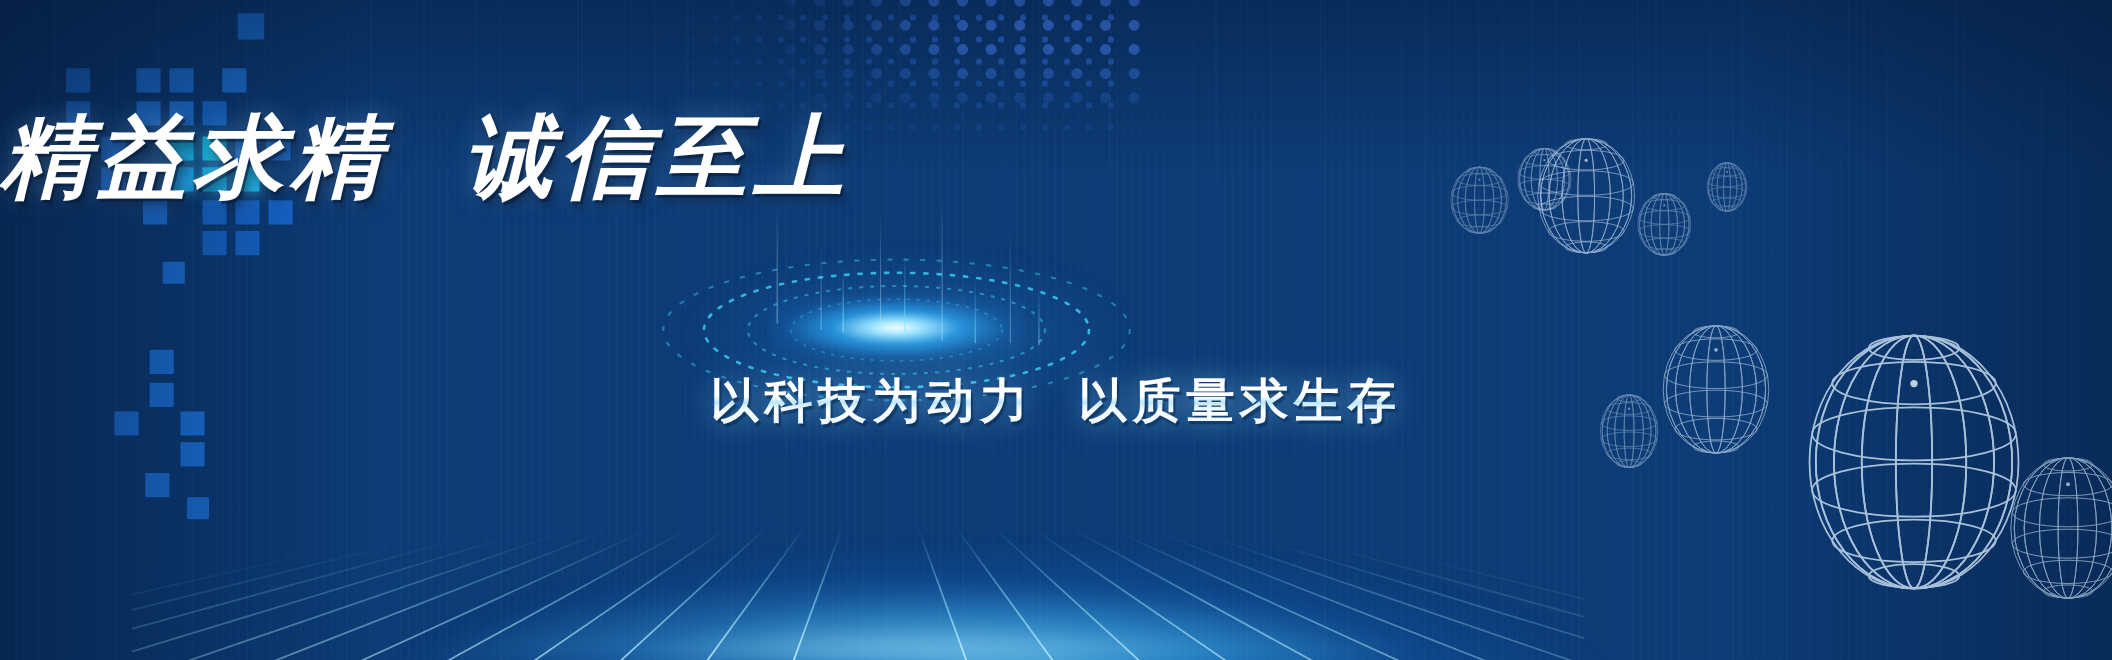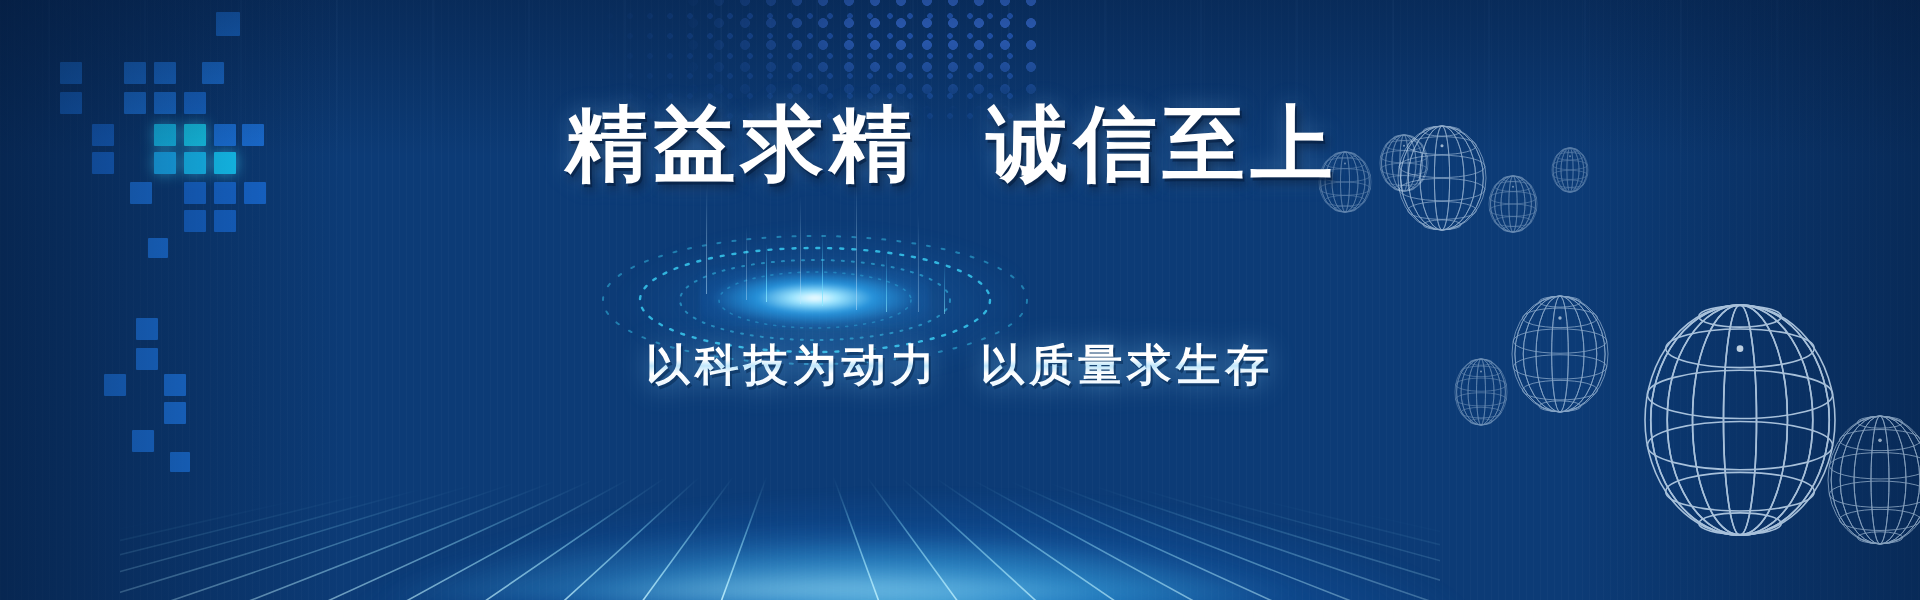--- a/index.html
+++ b/index.html
@@ -129,22 +129,23 @@
     position: absolute;
     left: 250px; right: 430px; bottom: 0; height: 160px;
     background: radial-gradient(ellipse 640px 120px at 48% 110%, rgba(200,250,255,0.75), rgba(90,210,255,0.25) 45%, rgba(30,130,220,0) 75%);
     filter: blur(8px);
   }
 
   
   #headline-wrap {
     position: absolute;
     left: 0; right: 16px; top: 102px;
-    text-align: center;
+    text-align: left;
     z-index: 8;
+    font-style: italic;
   }
   #headline {
     display: inline-block;
     font-family: "DejaVu Serif", "Liberation Serif", serif;
     font-weight: 700;
     font-size: 82px;
     line-height: 1;
     letter-spacing: 6px;
     color: #ffffff;
     text-shadow:

